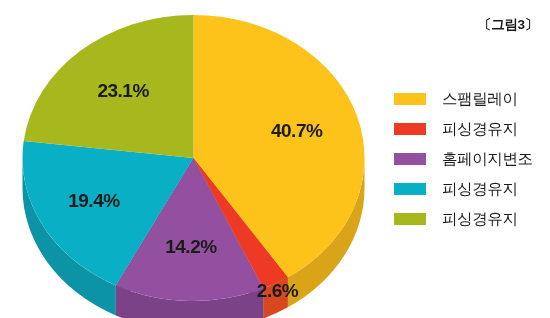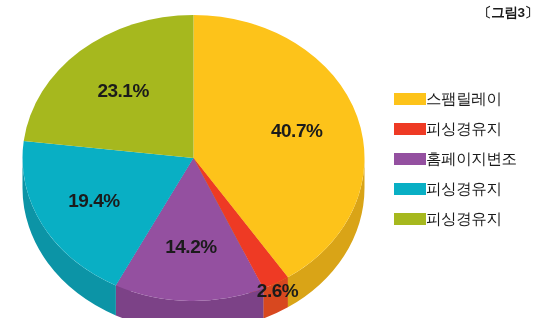--- a/index.html
+++ b/index.html
@@ -13,21 +13,21 @@
   #screen {
     position: relative;
     width: 550px;
     height: 318px;
     background: #ffffff;
     overflow: hidden;
   }
   #figure-label {
     position: absolute;
     right: 12px;
-    top: 4px;
+    top: 16px;
     font-size: 13.5px;
     font-weight: bold;
     color: #1a1a1a;
     letter-spacing: -0.3px;
     white-space: nowrap;
   }
   #pie-wrap {
     position: absolute;
     left: 0px;
     top: 0px;
@@ -56,20 +56,21 @@
     display: flex;
     align-items: center;
     height: 30px;
   }
   .legend-swatch {
     width: 32px;
     height: 12px;
     flex: 0 0 32px;
   }
   .legend-text {
+    margin-left: 16px;
     font-size: 15.5px;
     color: #1a1a1a;
     white-space: nowrap;
     letter-spacing: -0.4px;
     text-align: center;
   }
 </style>
 </head>
 <body>
 

